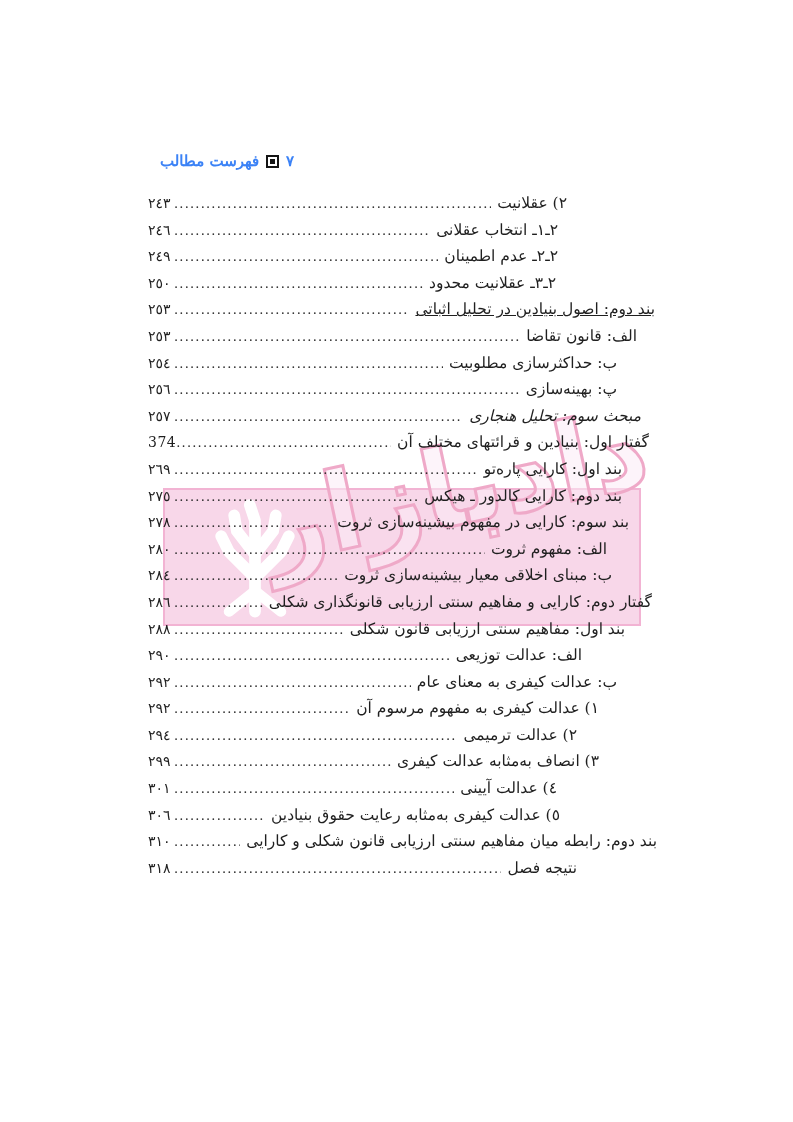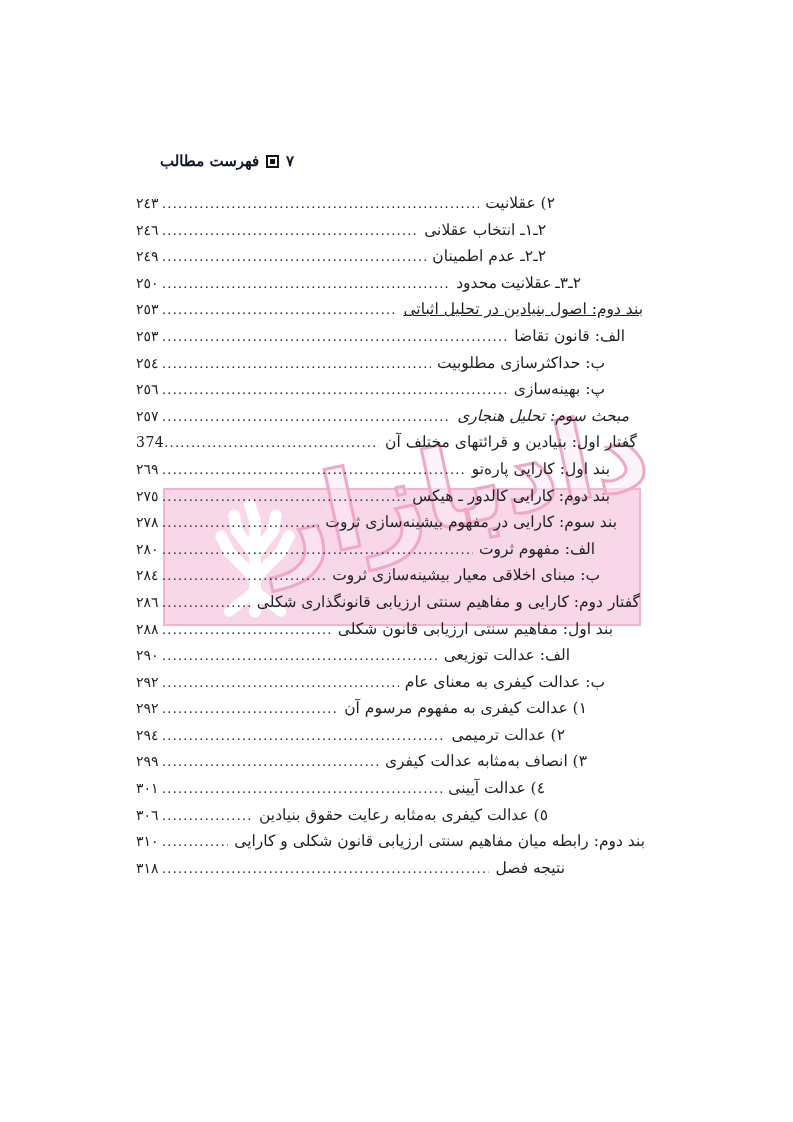--- a/index.html
+++ b/index.html
@@ -7,21 +7,21 @@
     width:793px;height:1122px;position:relative;background:#ffffff;
     font-family:"DejaVu Serif","Liberation Serif",serif;
     color:#1f1f1f;overflow:hidden;
   }
   .page{position:absolute;inset:0;}
 
   
   .header{
     position:absolute;left:160px;top:150px;height:22px;
     display:flex;align-items:center;gap:7px;direction:ltr;
-    font-weight:bold;font-size:15px;color:#0f172a;
+    font-weight:bold;font-size:15px;color:#3b82f6;
   }
   .sq{
     width:9px;height:9px;border:2px solid #141414;display:inline-block;
     position:relative;background:#ffffff;flex:0 0 auto;
   }
   .sq::after{
     content:"";position:absolute;left:2px;top:2px;width:5px;height:5px;background:#141414;
   }
 
   
@@ -36,21 +36,21 @@
     font-size:108px;font-weight:bold;line-height:1;
     color:rgba(252,235,245,0.55);
     -webkit-text-stroke:3px #efa9c8;
     transform:rotate(-12deg);transform-origin:left center;
     direction:rtl;white-space:nowrap;
     font-family:"DejaVu Sans","Liberation Sans",sans-serif;
   }
 
   
   .toc{
-    position:absolute;left:136px;top:194px;width:509px;z-index:1;
+    position:absolute;left:148px;top:194px;width:509px;z-index:1;
   }
   .row{
     display:flex;flex-direction:row;align-items:baseline;
     height:26.6px;direction:ltr;
   }
   .num{
     flex:0 0 auto;font-size:14px;letter-spacing:0.5px;min-width:26px;
     white-space:nowrap;direction:ltr;
   }
   .dots{
@@ -99,21 +99,21 @@
         <span class="label" style="margin-right: 99px;">٢ـ١ـ انتخاب عقلانی</span>
       </div>
       <div class="row">
         <span class="num">٢٤٩</span>
         <span class="dots">............................................................................................................................................................................................................................................................................................................</span>
         <span class="label" style="margin-right: 99px;">٢ـ٢ـ عدم اطمینان</span>
       </div>
       <div class="row">
         <span class="num">٢٥٠</span>
         <span class="dots">............................................................................................................................................................................................................................................................................................................</span>
-        <span class="label" style="margin-right: 64px; font-family: Liberation Serif, serif;">٢ـ٣ـ عقلانیت محدود</span>
+        <span class="label" style="margin-right: 101px;">٢ـ٣ـ عقلانیت محدود</span>
       </div>
       <div class="row">
         <span class="num">٢٥٣</span>
         <span class="dots">............................................................................................................................................................................................................................................................................................................</span>
         <span class="label" style="margin-right: 2px; text-decoration: underline;">بند دوم: اصول بنیادین در تحلیل اثباتی</span>
       </div>
       <div class="row">
         <span class="num">٢٥٣</span>
         <span class="dots">............................................................................................................................................................................................................................................................................................................</span>
         <span class="label" style="margin-right: 20px; text-align: center;">الف: قانون تقاضا</span>

